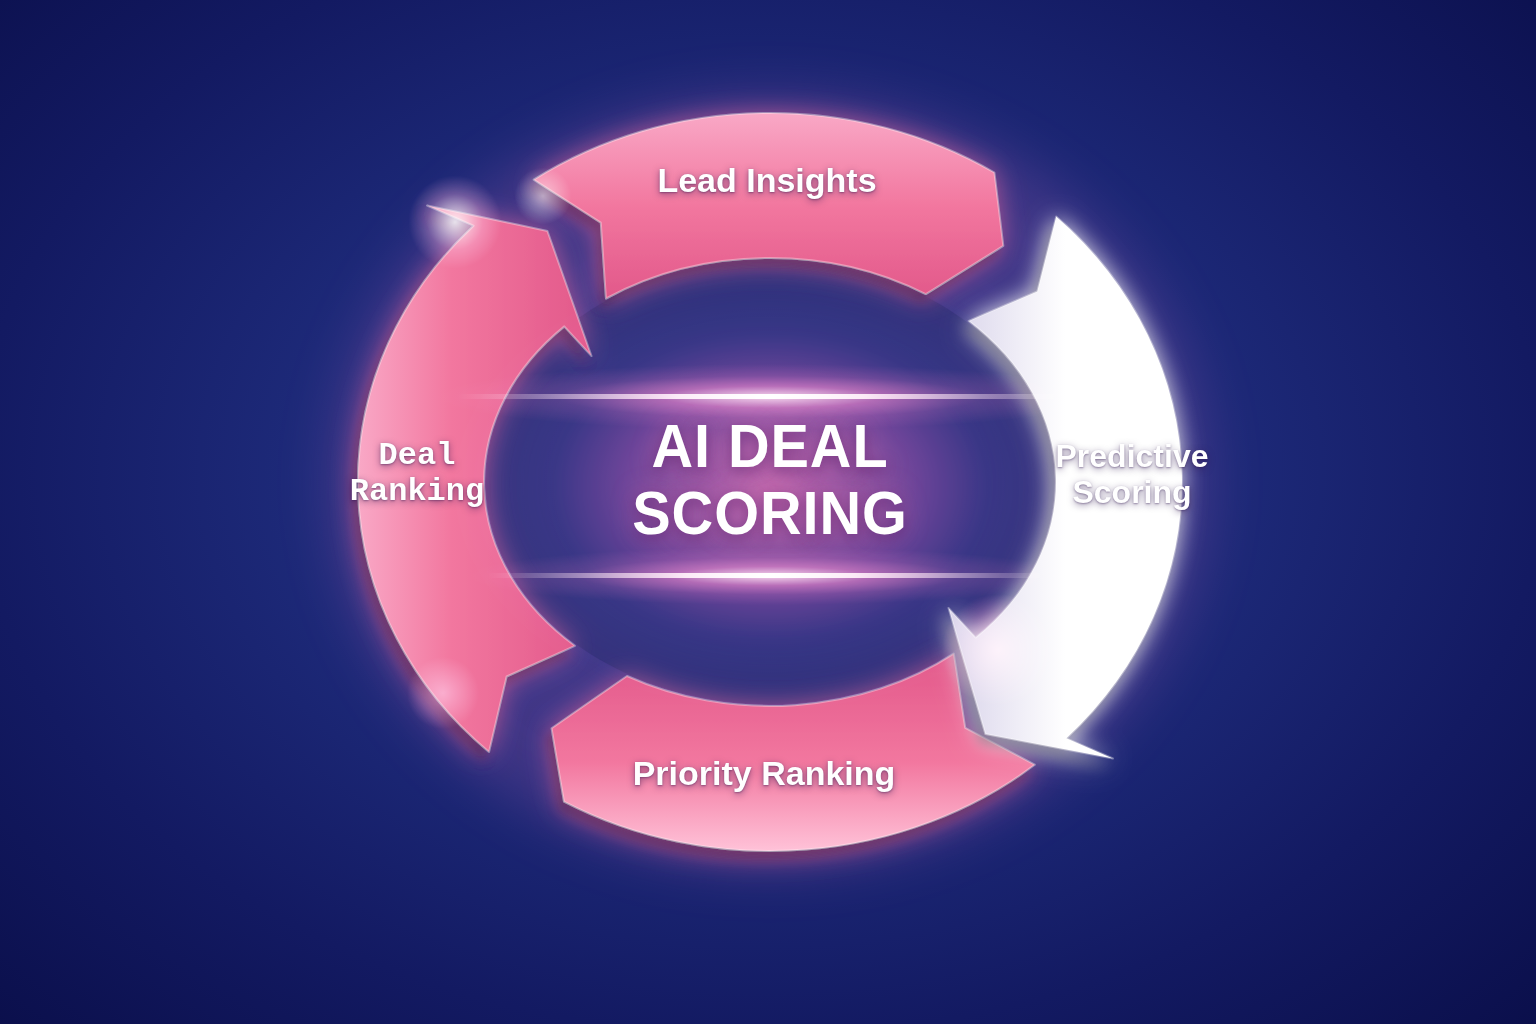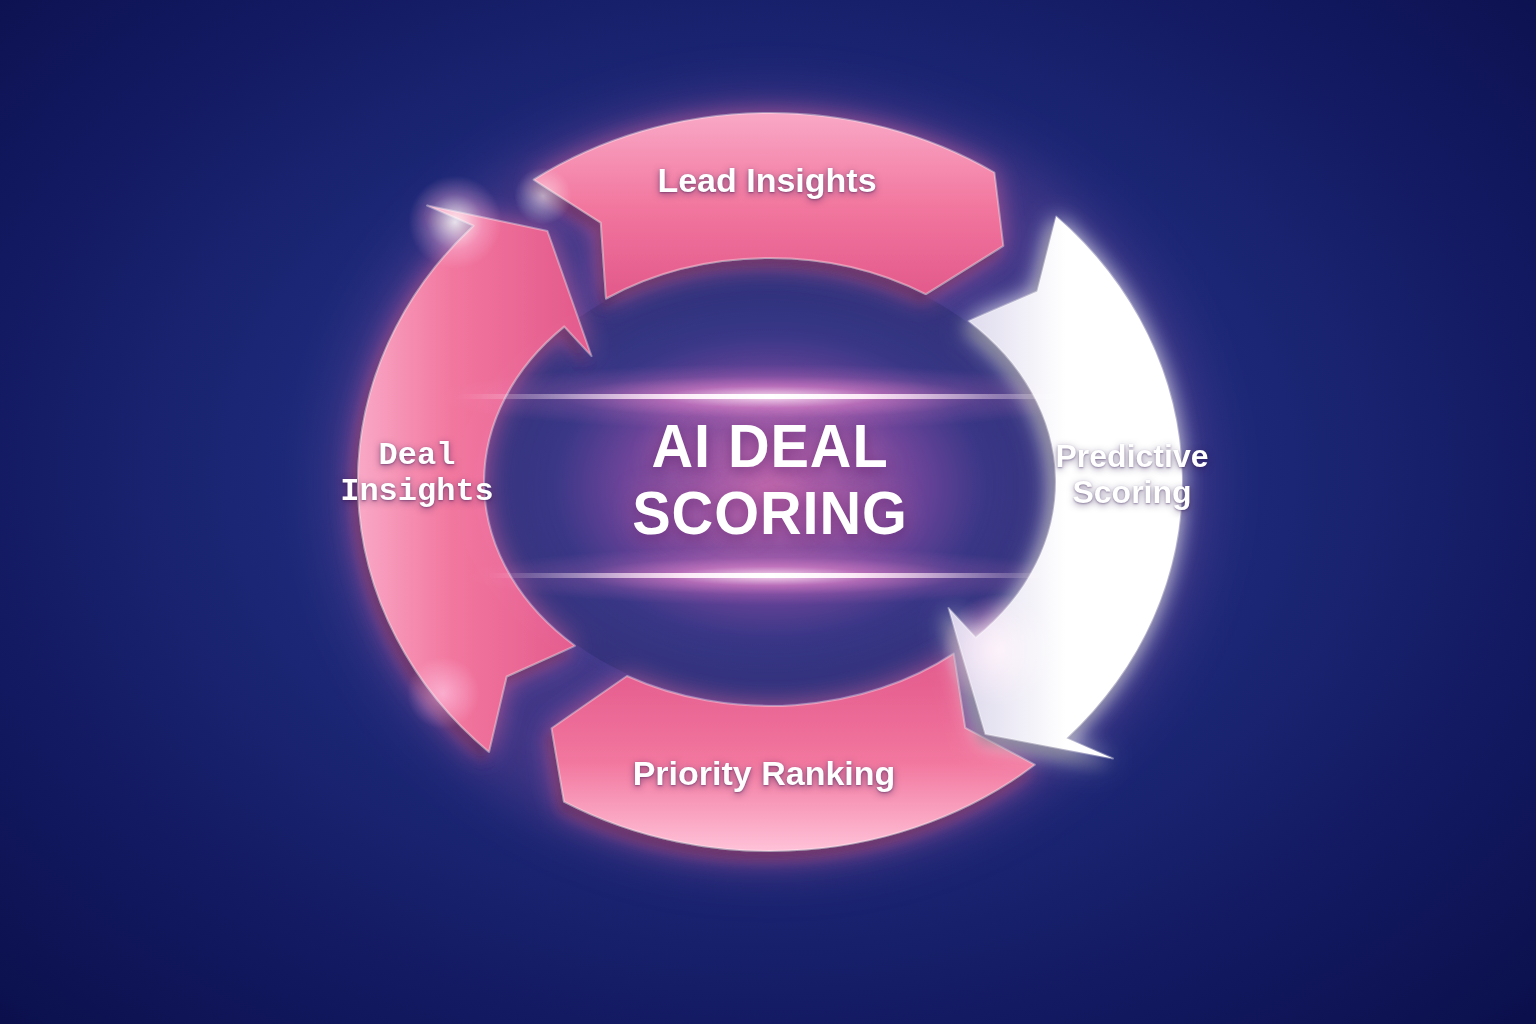--- a/index.html
+++ b/index.html
@@ -134,15 +134,15 @@
   <div class="step-label label-right">
     <span>Predictive</span>
     <span>Scoring</span>
   </div>
   <div class="step-label label-bottom">
     <span>Priority Ranking</span>
     <span></span>
   </div>
   <div class="step-label label-left">
     <span>Deal</span>
-    <span>Insights</span>
+    <span>Ranking</span>
   </div>
 </div>
 
 </body></html>

